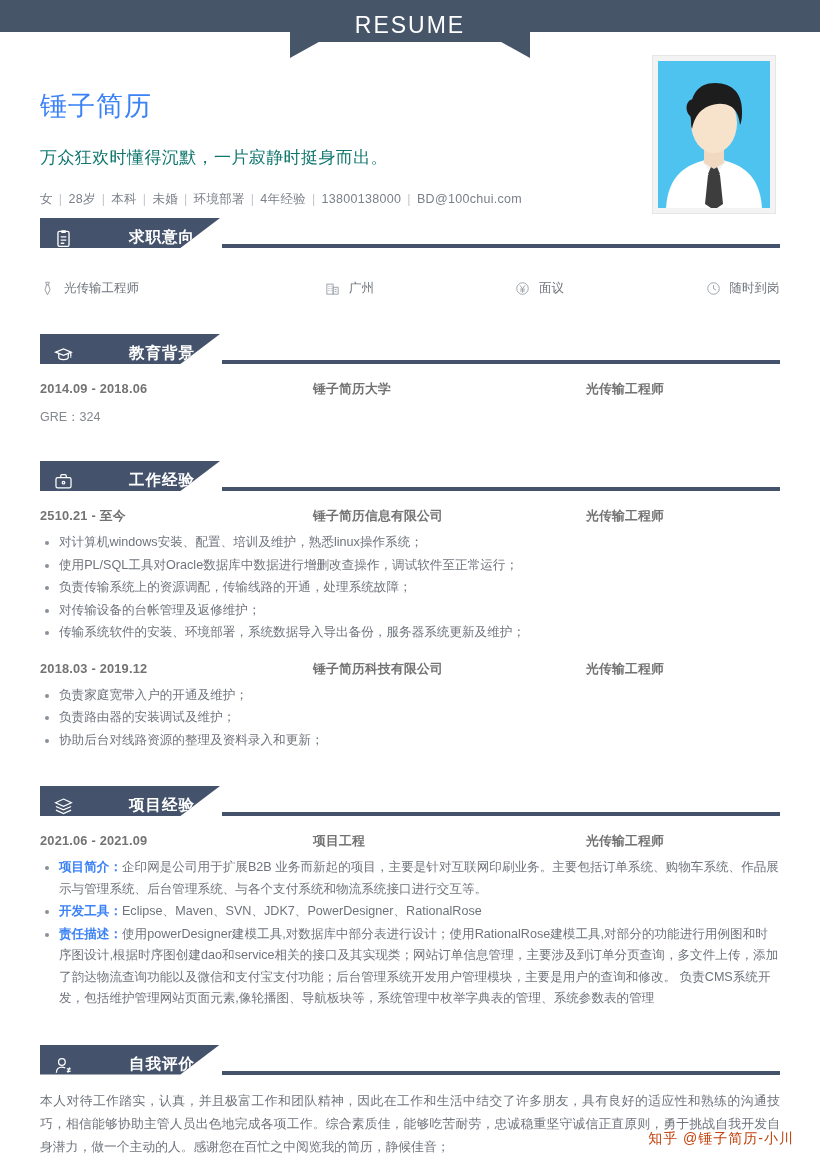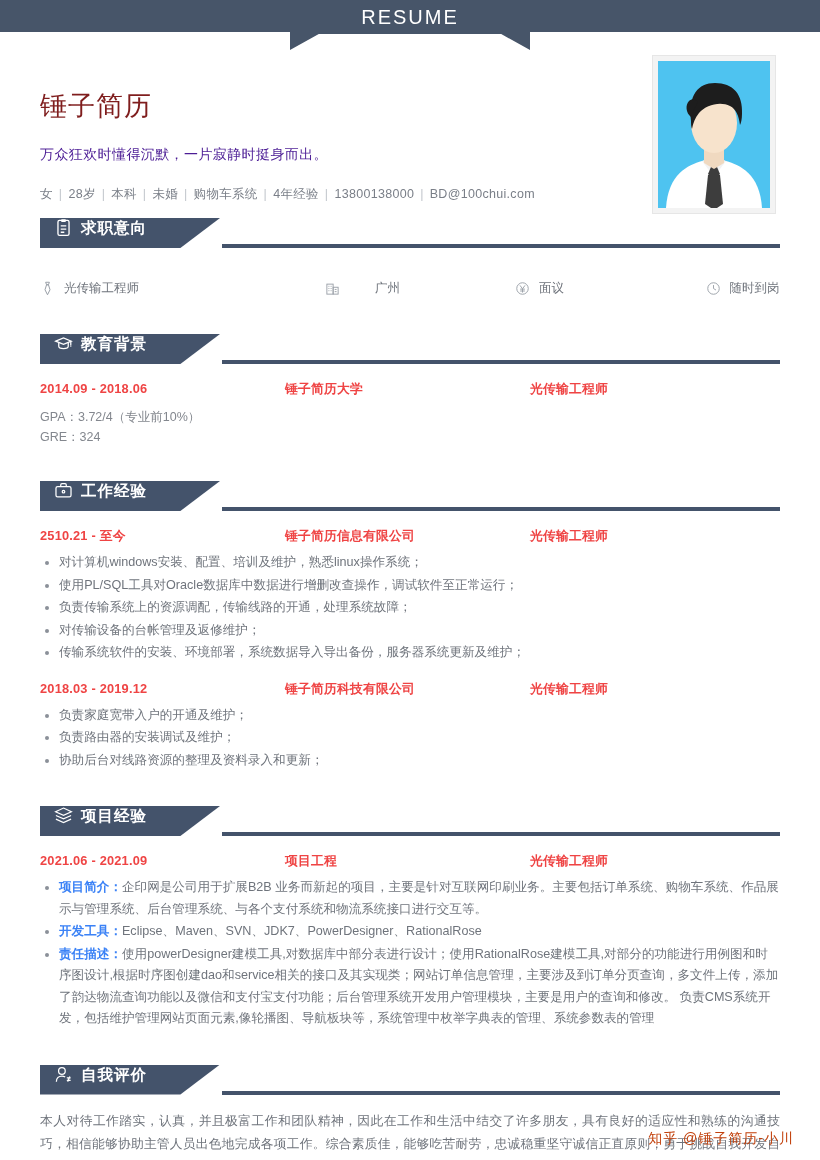--- a/index.html
+++ b/index.html
@@ -19,55 +19,55 @@
 
   
   .topbar {
     position: relative;
     width: 820px;
     height: 32px;
     background: #475569;
   }
   .ribbon {
     position: absolute;
-    top: 0;
+    top: 8px;
     left: 50%;
     transform: translateX(-50%);
     width: 240px;
     height: 50px;
     background: #475569;
     color: #ffffff;
-    font-size: 20px;
+    font-size: 23px;
     letter-spacing: 2px;
     text-align: center;
     line-height: 30px;
     clip-path: polygon(0 0, 100% 0, 100% 100%, 88% 68%, 12% 68%, 0 100%);
   }
   .ribbon-label {
     display: block;
     padding-top: 2px;
   }
 
   
   .profile {
     position: relative;
     padding: 24px 40px 0 40px;
     height: 186px;
   }
   .name {
     font-size: 27px;
-    color: #7f1d1d;
+    color: #3b82f6;
     font-weight: 400;
     letter-spacing: 1px;
     margin-top: 32px;
   }
   .motto {
     margin-top: 22px;
-    font-size: 14px;
-    color: #4c1d95;
+    font-size: 17px;
+    color: #0f766e;
     letter-spacing: .4px;
   }
   .facts {
     margin-top: 22px;
     font-size: 12.5px;
     color: #7a7f88;
     letter-spacing: .3px;
   }
   .facts .sep {
     color: #c3c7cd;
@@ -100,22 +100,23 @@
     margin-bottom: 0;
   }
   .sec-band {
     position: absolute;
     left: 0; top: 0;
     height: 30px;
     width: 180px;
     background: #44536b;
     clip-path: polygon(0 0, 100% 0, 78% 100%, 0 100%);
     display: flex;
-    align-items: flex-start;
+    align-items: flex-end;
     padding-left: 14px;
+    gap: 48px;
   }
   .sec-icon {
     width: 19px; height: 19px;
     margin-right: 8px;
     flex: none;
     display: block;
   }
   .sec-title {
     color: #ffffff;
     font-size: 15.5px;
@@ -138,38 +139,39 @@
     margin-top: 20px;
     height: 40px;
   }
   .intent-item {
     display: flex;
     align-items: center;
     font-size: 12.5px;
     color: #6f747c;
   }
   .intent-item:nth-child(1) { width: 285px; }
-  .intent-item:nth-child(2) { width: 190px; gap: 26px; }
+  .intent-item:nth-child(2) { width: 190px; }
   .intent-item:nth-child(3) { width: 190px; }
   .intent-item:nth-child(4) { flex: 1; justify-content: center; }
   .intent-ic {
     width: 15px; height: 15px;
     margin-right: 9px;
     flex: none;
     display: block;
   }
 
   
   .entry { margin-top: 17px; }
   .entry-head {
     display: flex;
     font-size: 12.8px;
     font-weight: bold;
-    color: #ef4444;
+    color: #737373;
     letter-spacing: .2px;
+    gap: 28px;
   }
   .entry-date { width: 245px; }
   .entry-org { width: 245px; }
   .entry-role { flex: 1; }
 
   .sub-lines { margin-top: 9px; }
   .sub-line {
     font-size: 12.5px;
     color: #83878e;
     line-height: 20px;
@@ -231,21 +233,21 @@
 
   <div class="topbar">
     <div class="ribbon">
       <span class="ribbon-label">RESUME</span>
     </div>
   </div>
 
   <div class="profile">
     <div class="name">锤子简历</div>
     <div class="motto">万众狂欢时懂得沉默，一片寂静时挺身而出。</div>
-    <div class="facts" id="facts-row"><span>女</span><span class="sep">|</span><span>28岁</span><span class="sep">|</span><span>本科</span><span class="sep">|</span><span>未婚</span><span class="sep">|</span><span>购物车系统</span><span class="sep">|</span><span>4年经验</span><span class="sep">|</span><span>13800138000</span><span class="sep">|</span><span>BD@100chui.com</span></div>
+    <div class="facts" id="facts-row"><span>女</span><span class="sep">|</span><span>28岁</span><span class="sep">|</span><span>本科</span><span class="sep">|</span><span>未婚</span><span class="sep">|</span><span>环境部署</span><span class="sep">|</span><span>4年经验</span><span class="sep">|</span><span>13800138000</span><span class="sep">|</span><span>BD@100chui.com</span></div>
 
     <div class="photo">
       <div class="photo-inner">
         <svg viewBox="0 0 112 147" width="100%" height="100%" preserveAspectRatio="xMidYMid slice">
           <rect x="0" y="0" width="112" height="147" fill="#4ec3f0"></rect>
 
           <path d="M8 147 C10 113 30 104 44 100 L68 100 C82 104 102 113 104 147 Z" fill="#ffffff"></path>
 
           <path d="M44 100 L56 116 L68 100 L62 97 L56 106 L50 97 Z" fill="#f2f2f2"></path>
 
@@ -337,21 +339,20 @@
       <div class="sec-rule"></div>
     </div>
 
     <div class="entry">
       <div class="entry-head">
         <span class="entry-date">2014.09 - 2018.06</span>
         <span class="entry-org">锤子简历大学</span>
         <span class="entry-role">光传输工程师</span>
       </div>
       <div class="sub-lines">
-        <div class="sub-line">GPA：3.72/4（专业前10%）</div>
         <div class="sub-line">GRE：324</div>
       </div>
     </div>
   </div>
 
   <div class="gap-md"></div>
 
   <div class="section">
     <div class="sec-head">
       <div class="sec-band">

